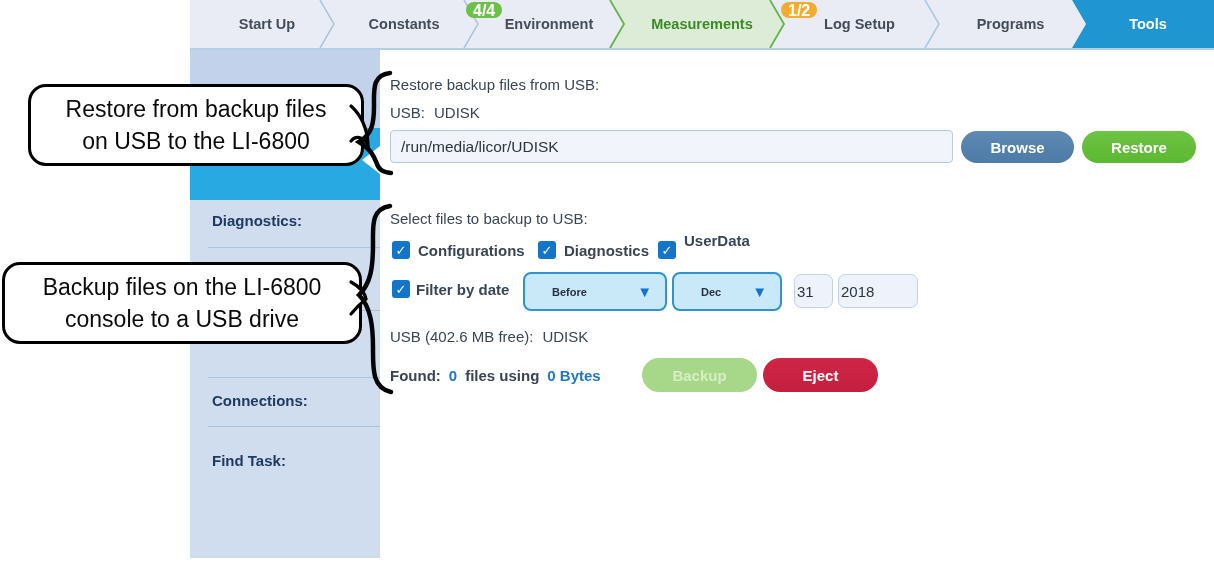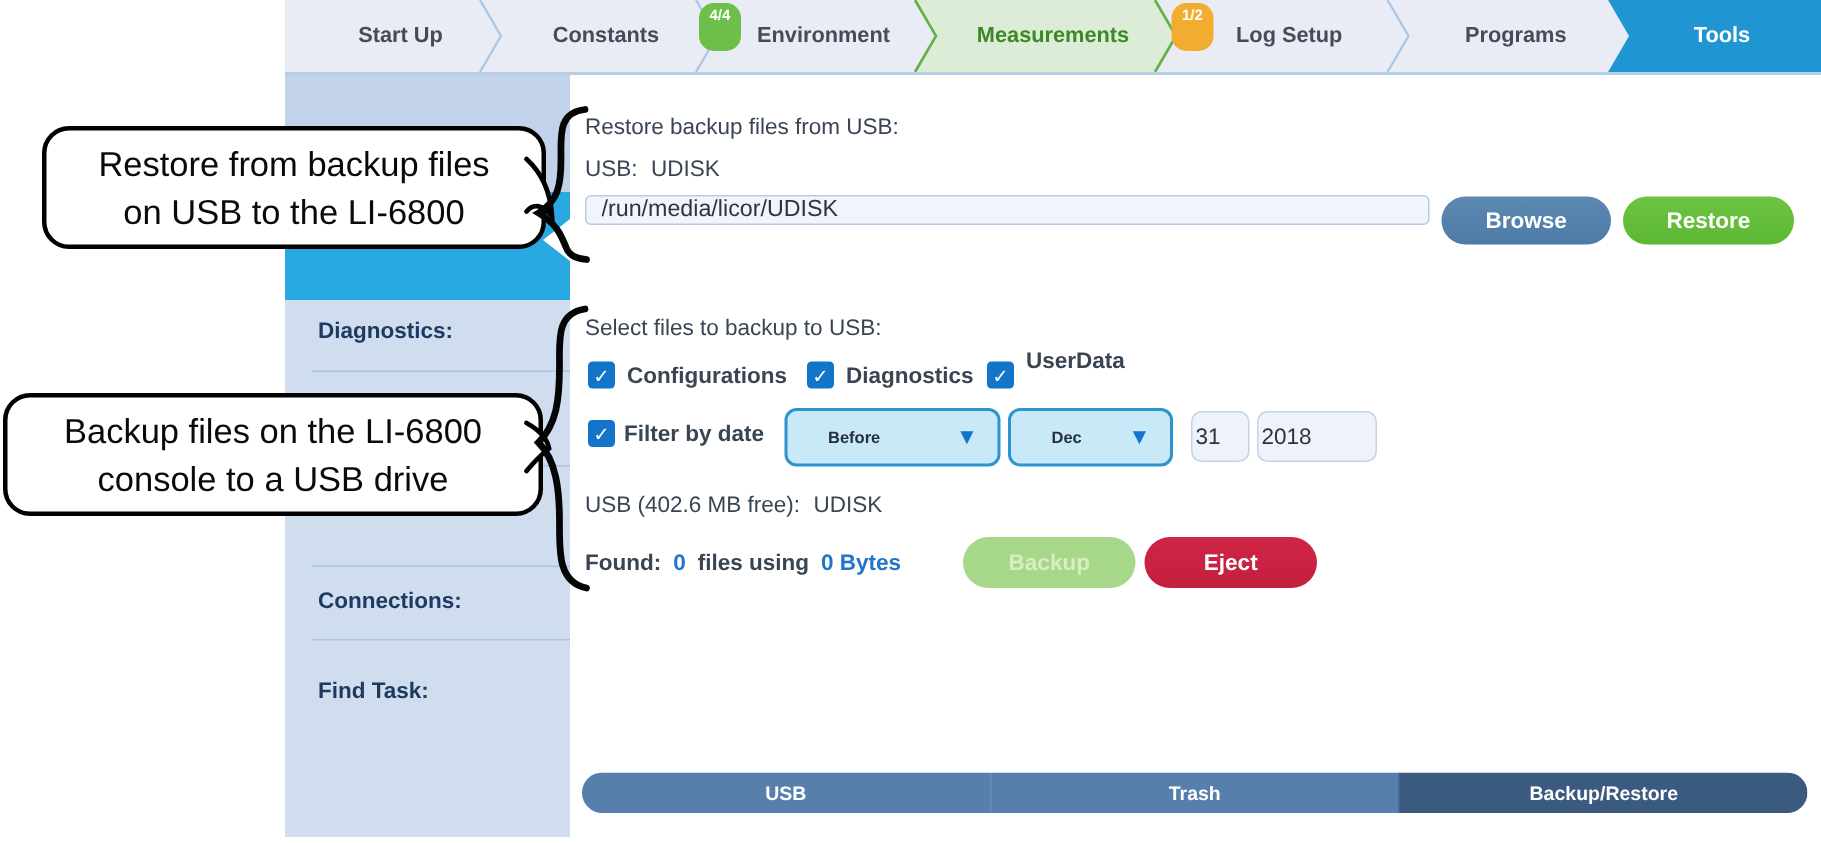--- a/index.html
+++ b/index.html
@@ -15,42 +15,42 @@
   .tab .tab-label{padding-left:10px;}
   .tab.t0{left:190px;width:144px;clip-path:polygon(0 0,calc(100% - 14px) 0,100% 50%,calc(100% - 14px) 100%,0 100%);}
   .tab.t1{left:320px;width:158px;}
   .tab.t2{left:464px;width:160px;}
   .tab.t3{left:610px;width:174px;background:#dcecd7;color:var(--measurements-green,#3c8a26);font-weight:700;}
   .tab.t4{left:770px;width:169px;}
   .tab.t5{left:925px;width:161px;}
   .tab.t6{left:1072px;width:142px;background:var(--tools-tab-blue,#1f96d2);color:#fff;font-weight:700;
           clip-path:polygon(0 0,100% 0,100% 100%,0 100%,14px 50%);}
   .tab-strokes{position:absolute;left:0;top:0;width:1214px;height:50px;pointer-events:none;}
-  .badge{position:absolute;top:2px;height:32px;line-height:18px;padding:0 7px;border-radius:10px;
-         color:#fff;font-size:10px;font-weight:700;z-index:5;}
+  .badge{position:absolute;top:2px;height:16px;line-height:18px;padding:0 7px;border-radius:10px;
+         color:#fff;font-size:16px;font-weight:700;z-index:5;}
   .badge.b44{left:466px;background:var(--badge-green,#6cc04a);}
   .badge.b12{left:781px;background:var(--badge-orange,#f2ad31);}
 
   
   .sb-top{position:absolute;left:190px;top:50px;width:190px;height:78px;background:#c2d2ea;}
   .sb-active{position:absolute;left:190px;top:128px;width:190px;height:72px;background:var(--sidebar-active-blue,#29a9e2);}
   .sb-notch{position:absolute;left:362px;top:146px;width:0;height:0;
             border-top:14px solid transparent;border-bottom:14px solid transparent;border-right:18px solid #fff;}
   .sb-main{position:absolute;left:190px;top:200px;width:190px;height:358px;background:#d0ddef;}
   .sb-row{position:absolute;left:190px;width:190px;height:30px;}
   .sb-label{position:absolute;left:22px;top:0;font-size:15px;font-weight:600;color:#1f3a60;}
   .sb-row.r-diag{top:212px;} .sb-row.r-conn{top:392px;} .sb-row.r-find{top:452px;}
   .sb-div{position:absolute;left:208px;width:172px;height:1px;background:#aac4e0;}
   .sb-div.d1{top:247px;} .sb-div.d2{top:310px;} .sb-div.d3{top:377px;} .sb-div.d4{top:426px;}
 
   
   .h-label{position:absolute;font-size:15px;font-weight:400;color:#3a4553;}
   .restore-heading{left:390px;top:76px;}
   .usb-line{left:390px;top:104px;display:flex;gap:9px;}
-  .path-input{position:absolute;left:390px;top:130px;width:563px;height:20px;box-sizing:border-box;
+  .path-input{position:absolute;left:390px;top:130px;width:563px;height:33px;box-sizing:border-box;
               background:#f1f4fb;border:1px solid #b9c9e6;border-radius:4px;padding:0 10px;
               font-family:inherit;font-size:15.5px;color:#2b3440;}
   .pill-btn{position:absolute;height:32px;border-radius:16px;border:none;color:#fff;
             font-family:inherit;font-size:15px;font-weight:700;cursor:pointer;}
   .browse-btn{left:961px;top:131px;width:113px;background:linear-gradient(#5d89b2,var(--browse-blue,#4d7ba7));}
   .restore-btn{left:1082px;top:131px;width:114px;background:linear-gradient(#6dc343,var(--restore-green,#5cb832));}
 
   .backup-heading{left:390px;top:210px;}
   .cb{position:absolute;width:18px;height:18px;background:var(--checkbox-blue,#1375c9);
       border-radius:3px;display:flex;align-items:center;justify-content:center;cursor:pointer;}
@@ -198,25 +198,20 @@
 
   <div class="found-line">
     <span>Found:</span>
     <span class="blue-val">0</span>
     <span>files using</span>
     <span class="blue-val">0 Bytes</span>
   </div>
   <button class="pill-btn backup-btn" disabled="">Backup</button>
   <button class="pill-btn eject-btn">Eject</button>
 
-  <div class="bottom-bar">
-    <div class="bb-seg">USB</div>
-    <div class="bb-seg">Trash</div>
-    <div class="bb-seg active">Backup/Restore</div>
-  </div>
 
   <div class="bubble bub1">
     <span>Restore from backup files</span>
     <span>on USB to the LI-6800</span>
   </div>
   <div class="bubble bub2">
     <span>Backup files on the LI-6800</span>
     <span>console to a USB drive</span>
   </div>
   <svg class="anno-svg" viewBox="0 0 1214 562">

